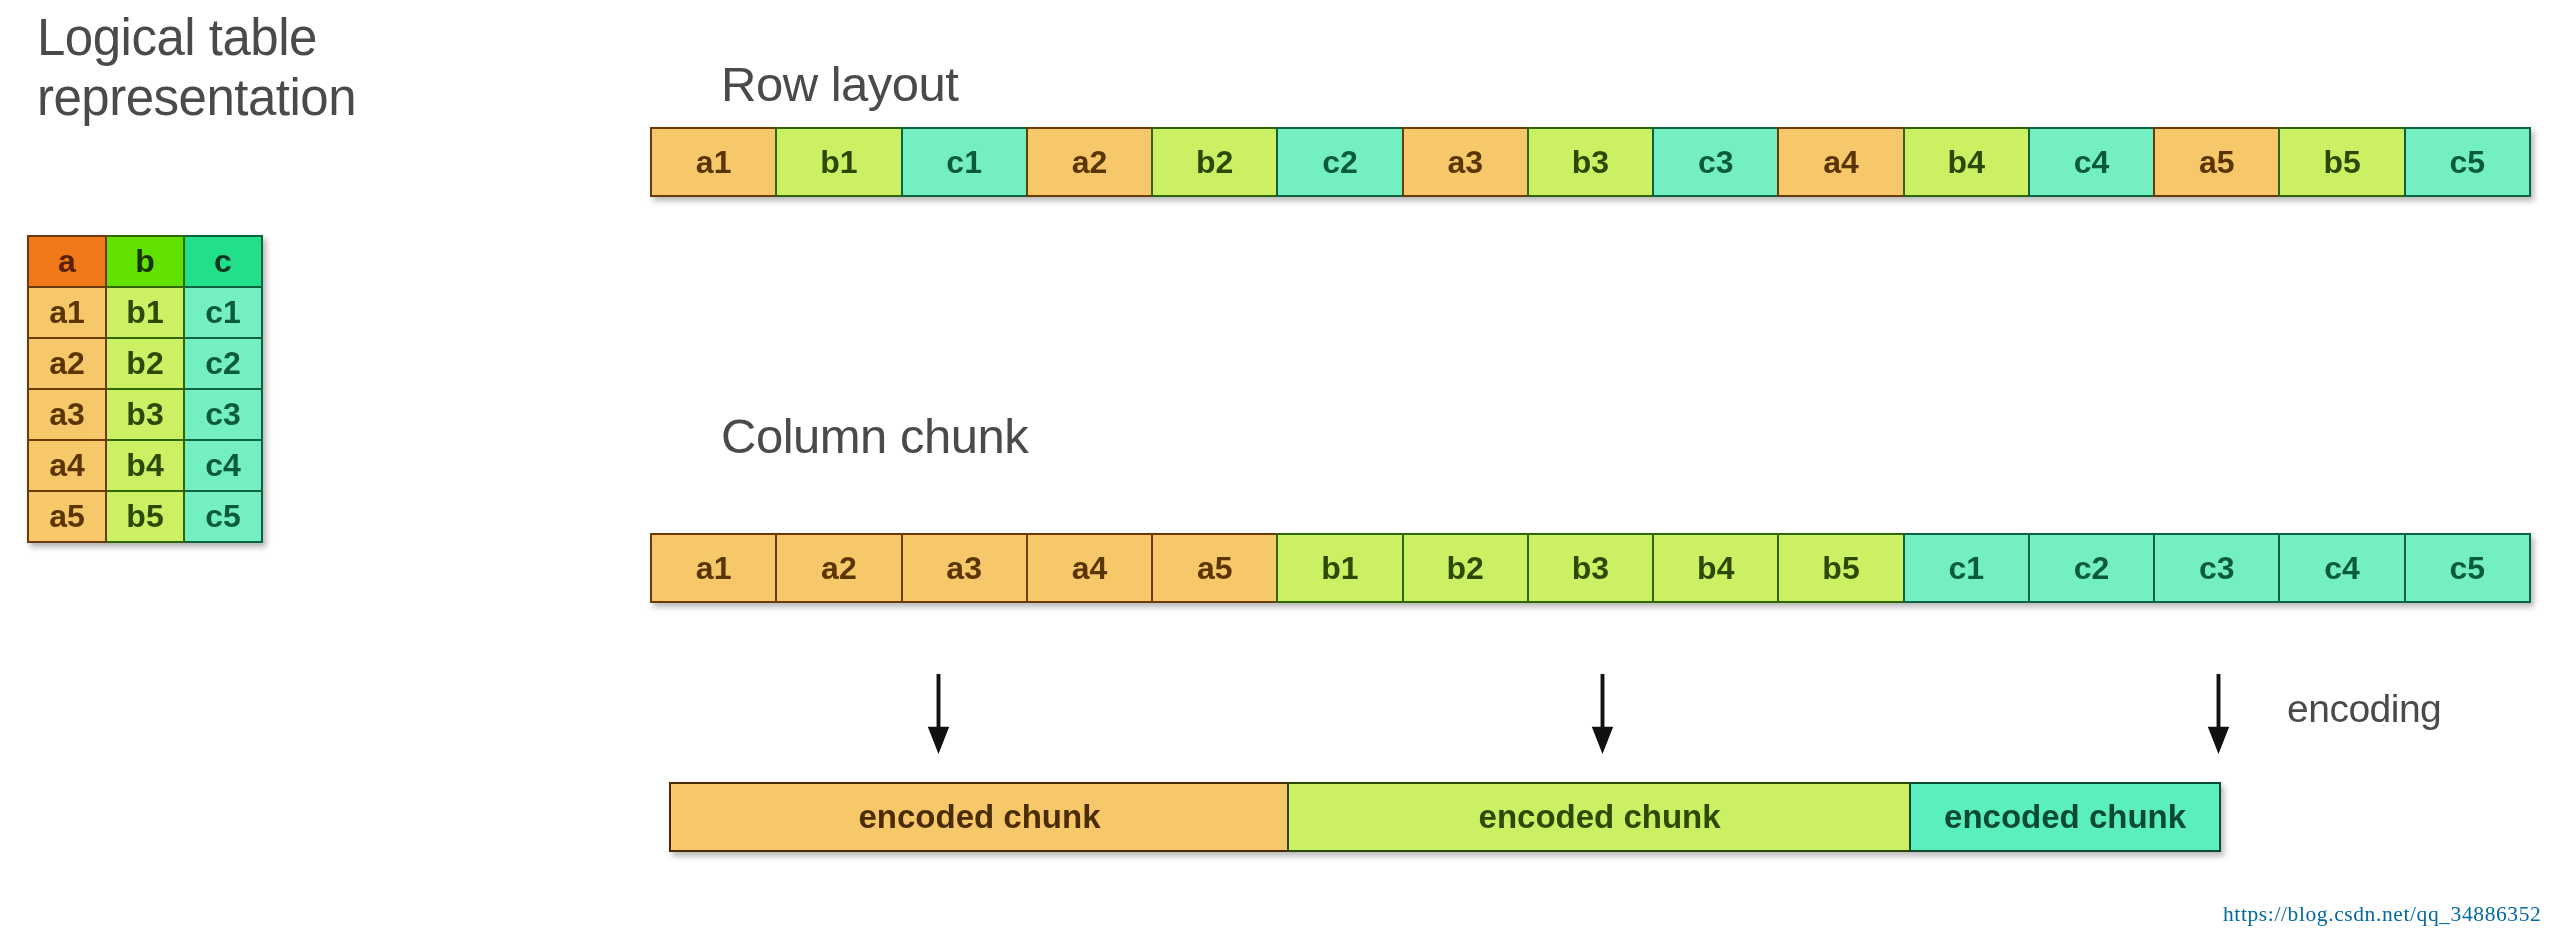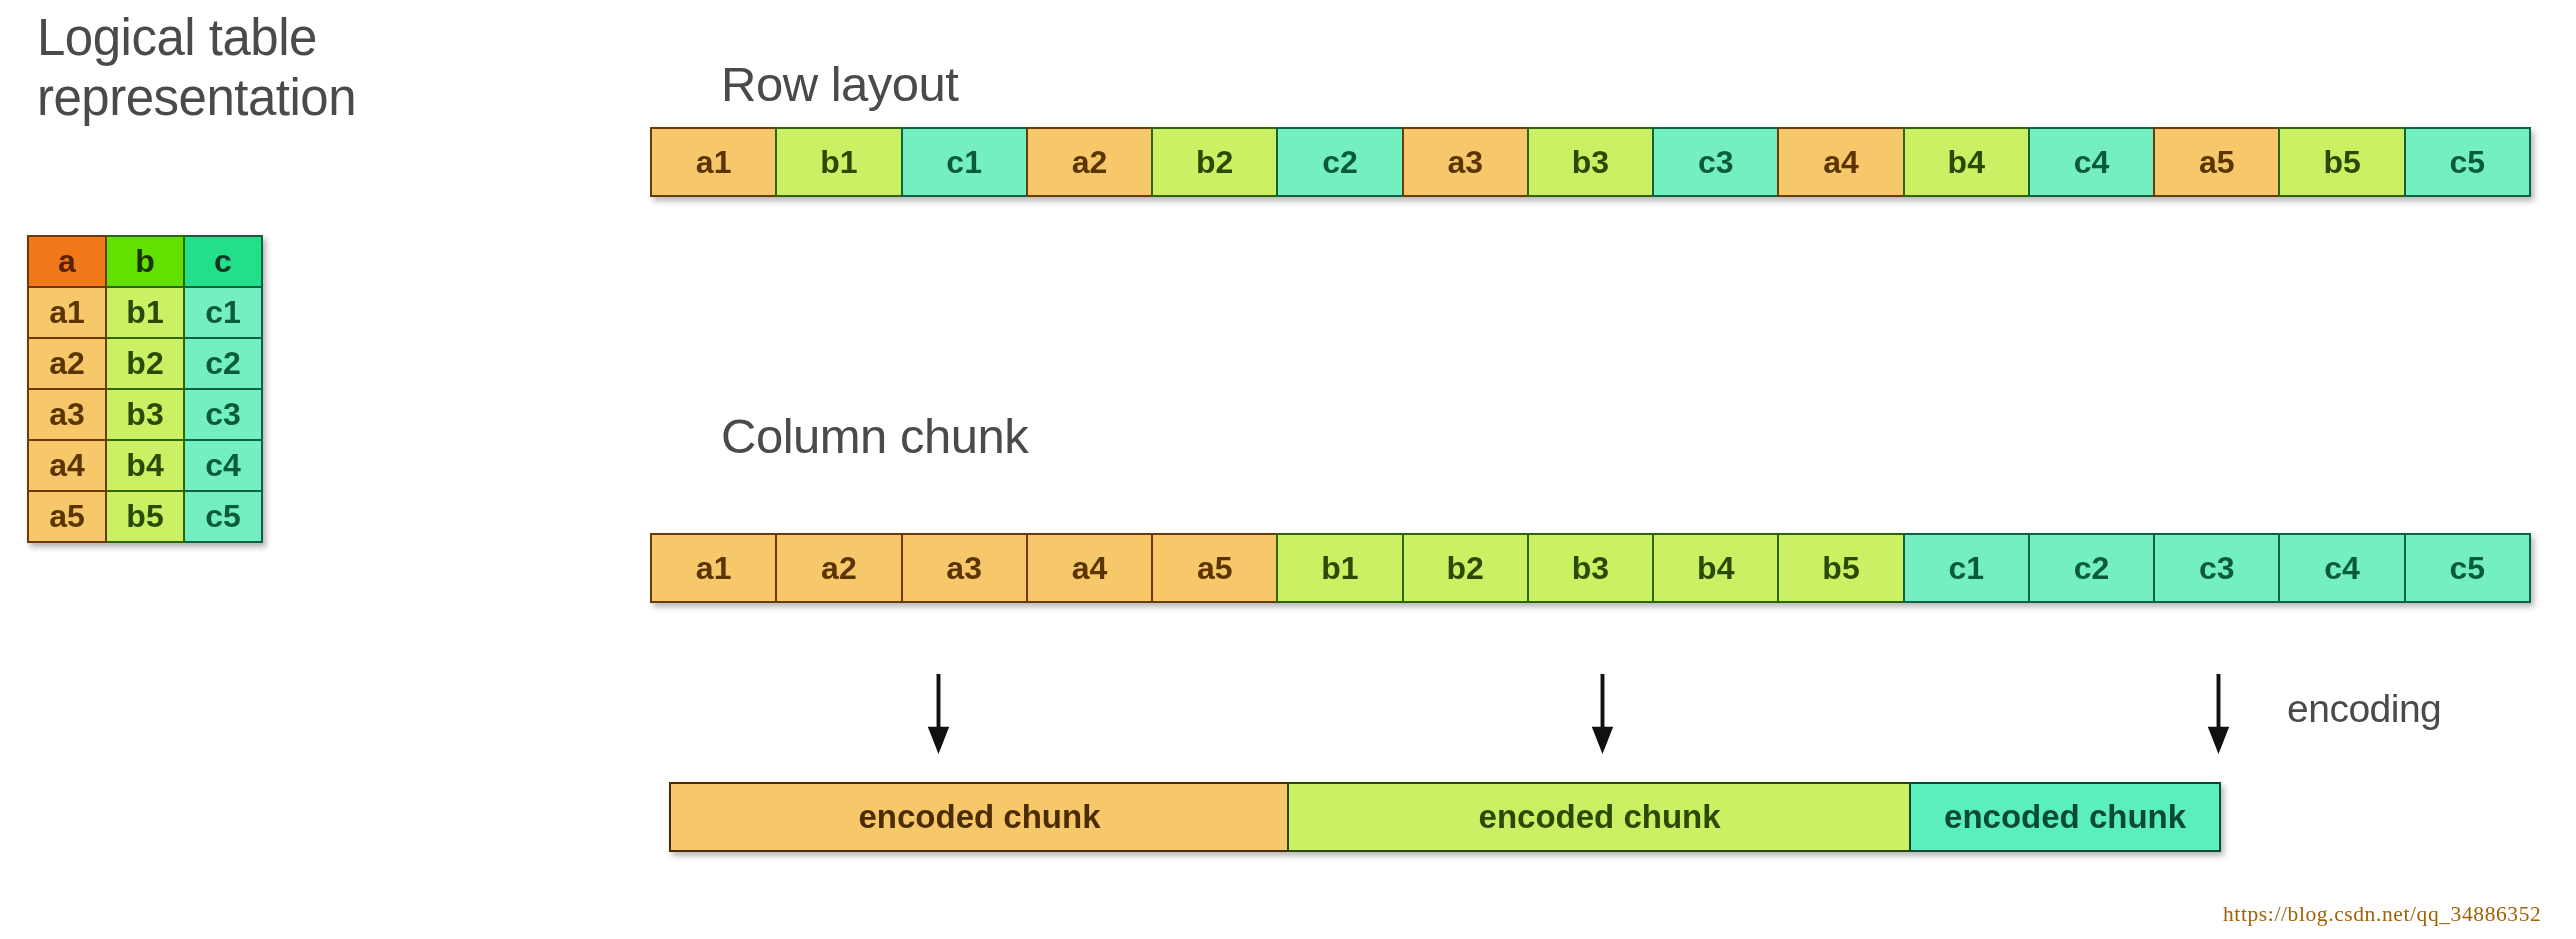--- a/index.html
+++ b/index.html
@@ -137,21 +137,21 @@
     white-space: nowrap;
   }
 
   
   #watermark {
     position: absolute;
     left: 2223px;
     top: 902px;
     font-family: "Liberation Serif", serif;
     font-size: 21.5px;
-    color: #a16207;
+    color: #0369a1;
     letter-spacing: 0.6px;
     white-space: nowrap;
   }
 </style>
 </head>
 <body>
 
 <div id="left-title">Logical table
 representation</div>
 

